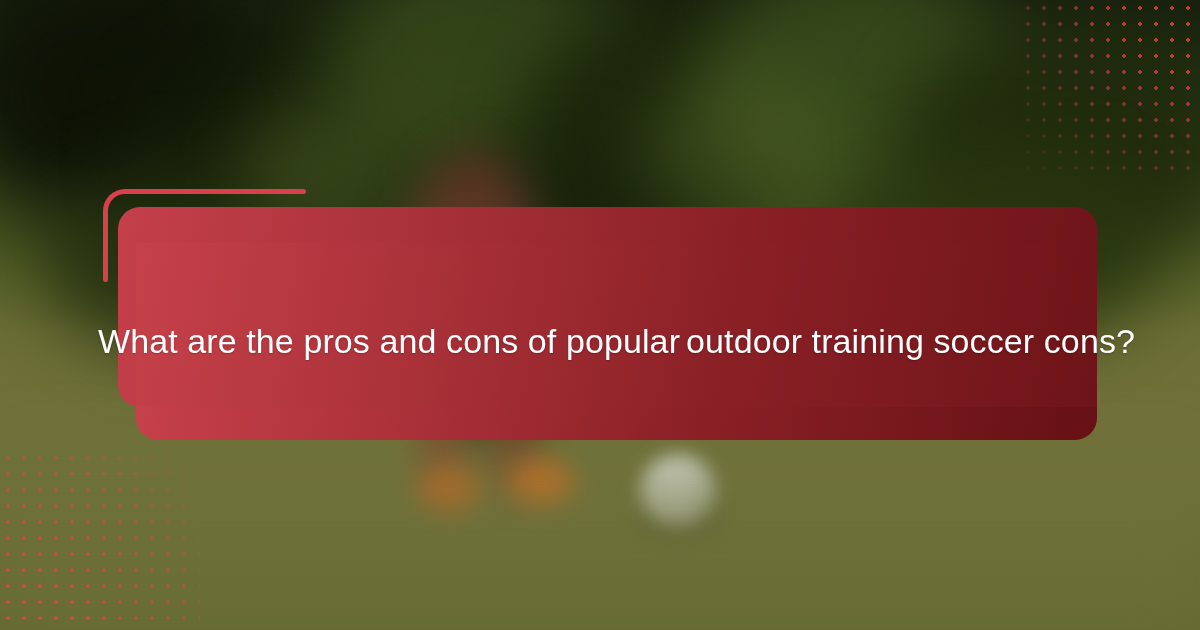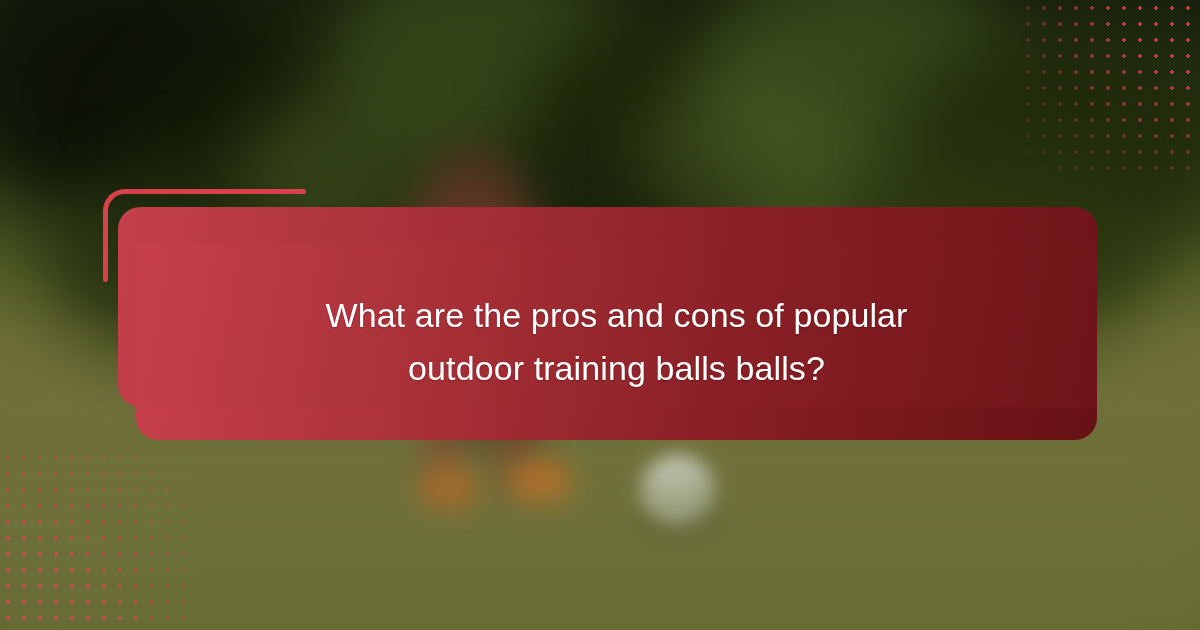--- a/index.html
+++ b/index.html
@@ -212,21 +212,21 @@
     left:136px; top:243px;
     width:961px; height:164px;
     background:linear-gradient(100deg, #c6414a 0%, #a83037 32%, #8b2127 60%, #6e1418 100%);
   }
 
   .headline {
     position:absolute;
     left:136px; top:243px;
     width:961px; height:197px;
     display:flex;
-    flex-direction:column;
+    flex-direction:row;
     align-items:center;
     justify-content:center;
     gap:6px;
     text-align:center;
     color:#ffffff;
     font-size:34px;
     font-weight:400;
     line-height:1.38;
     letter-spacing:.1px;
     text-shadow:0 1px 2px rgba(0,0,0,.22);
@@ -269,16 +269,16 @@
   <div class="dots dots-bl"></div>
 
   <div class="bracket"></div>
 
   <div class="card-back"></div>
   <div class="card-front"></div>
   <div class="card-join"></div>
 
   <div class="headline">
     <span class="line">What are the pros and cons of popular</span>
-    <span class="line">outdoor training balls balls?</span>
+    <span class="line">outdoor training soccer cons?</span>
   </div>
 
 </div>
 
 </body></html>

